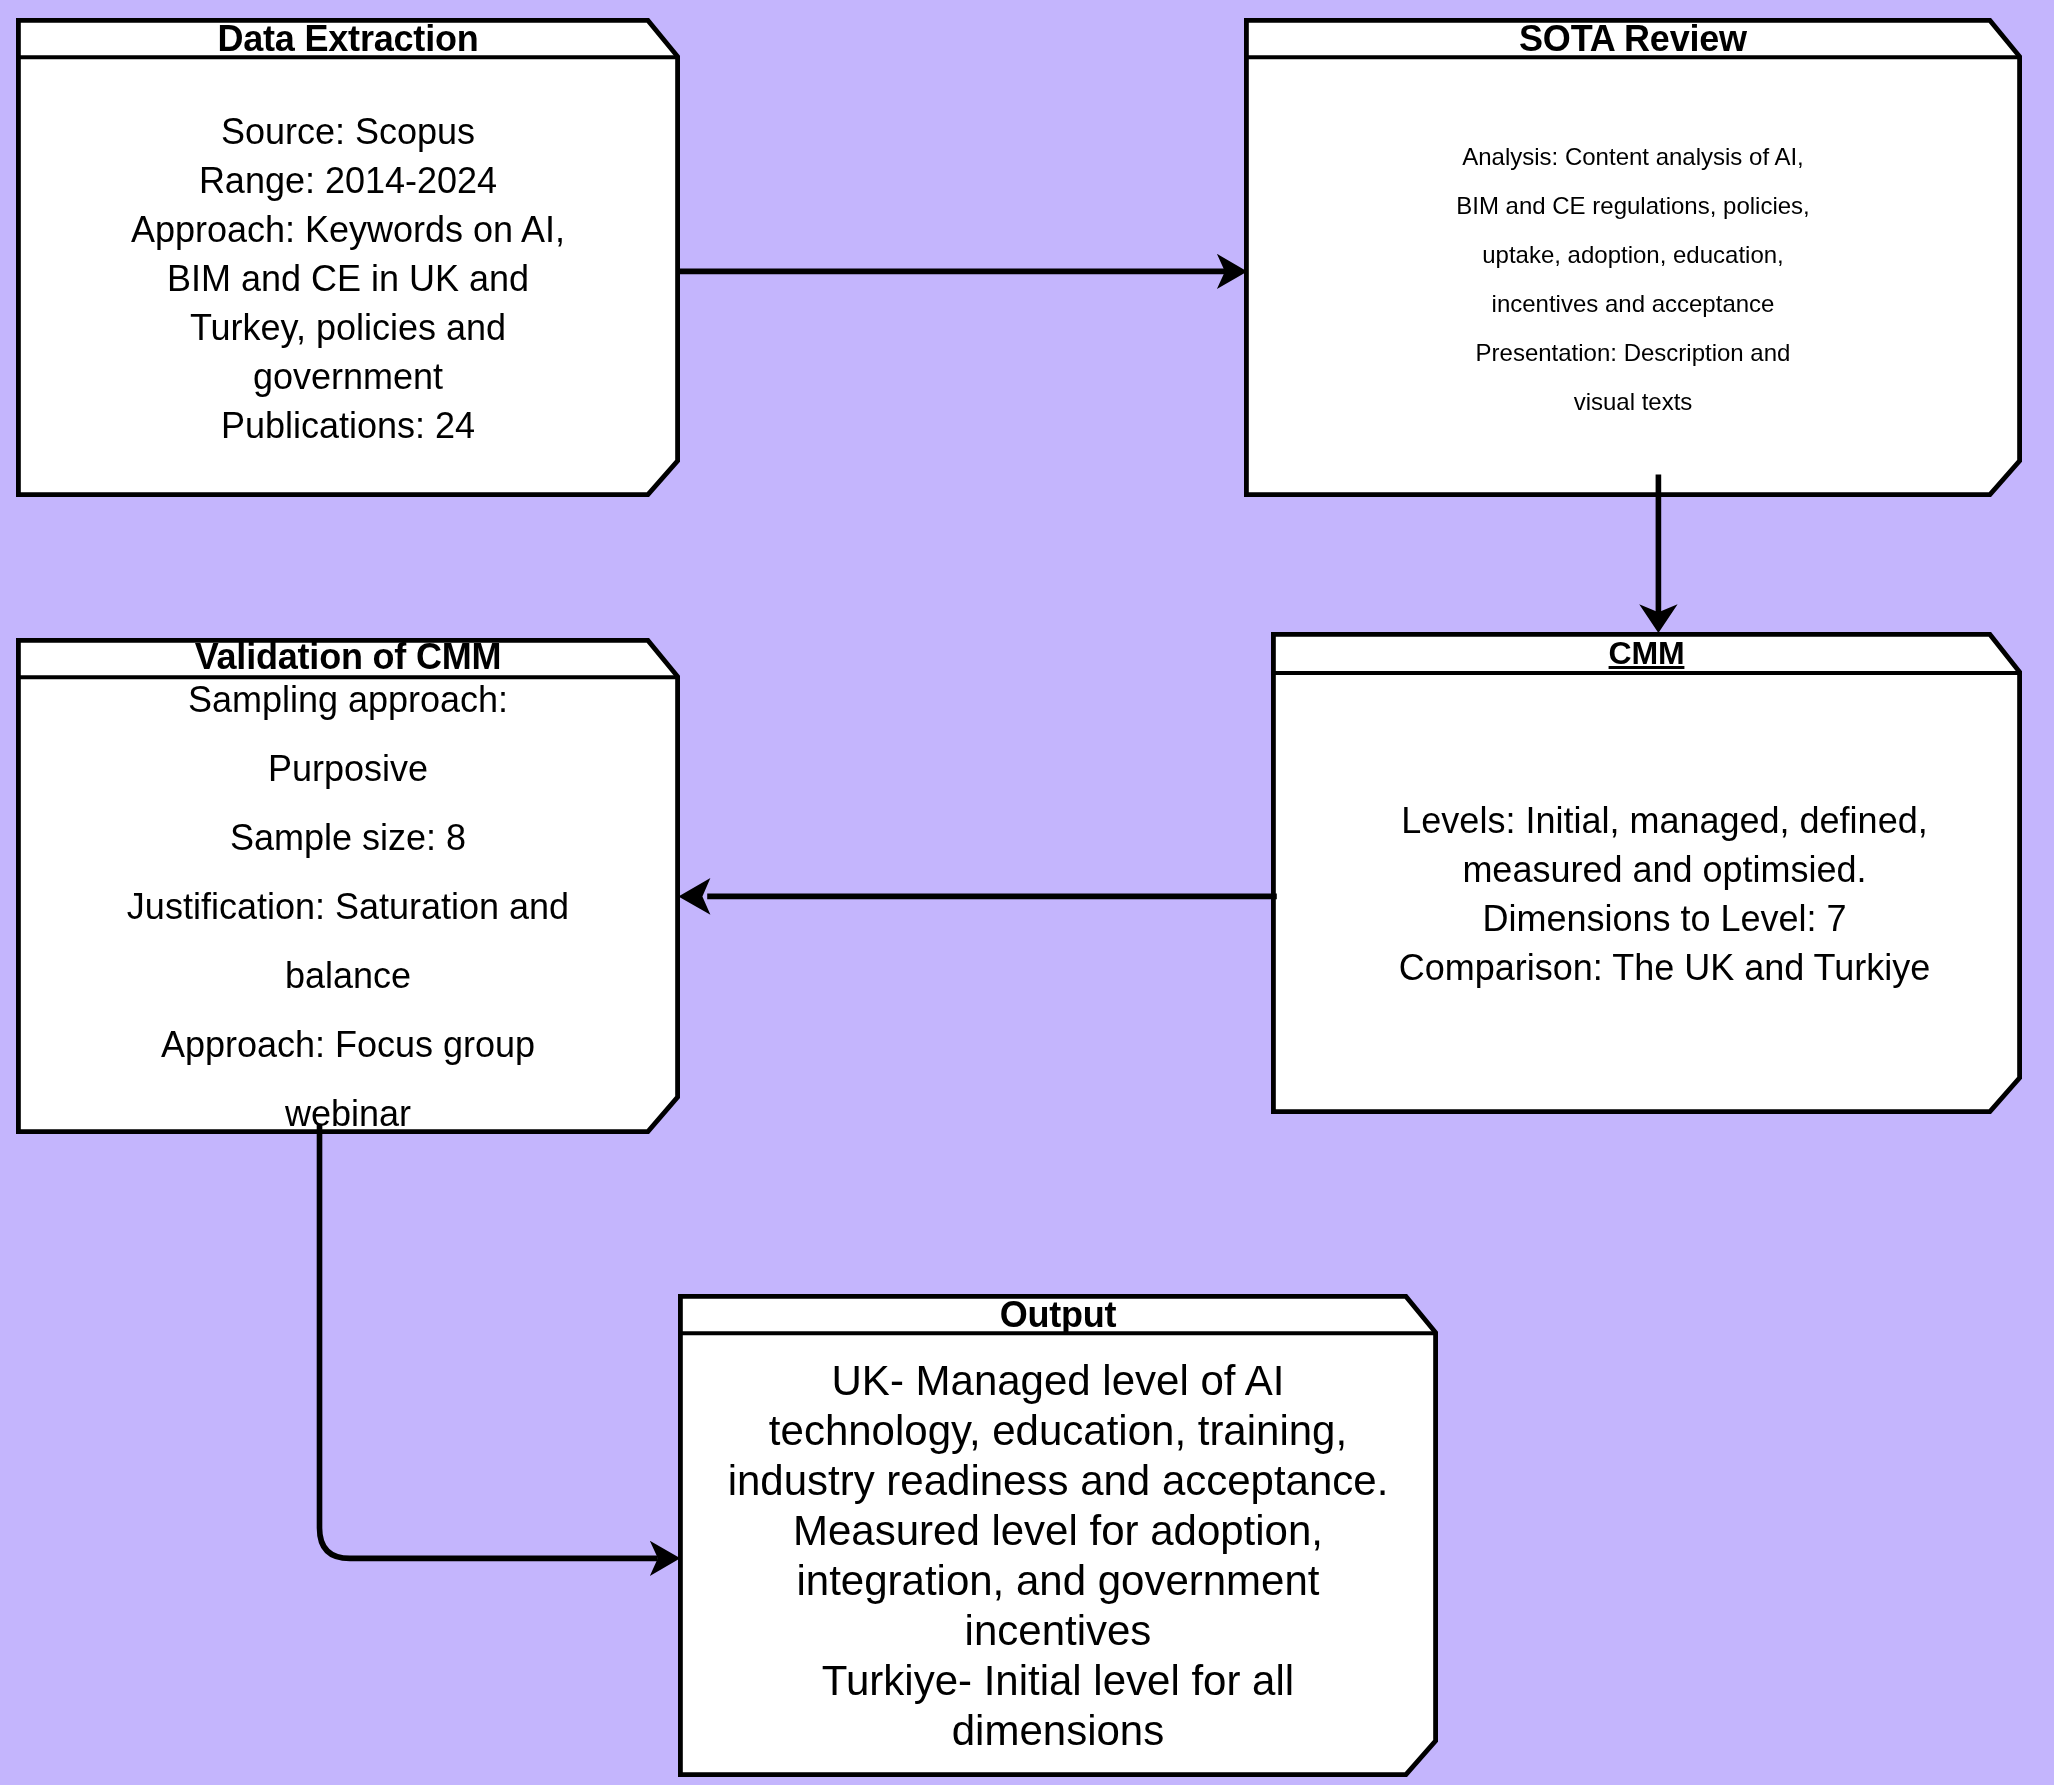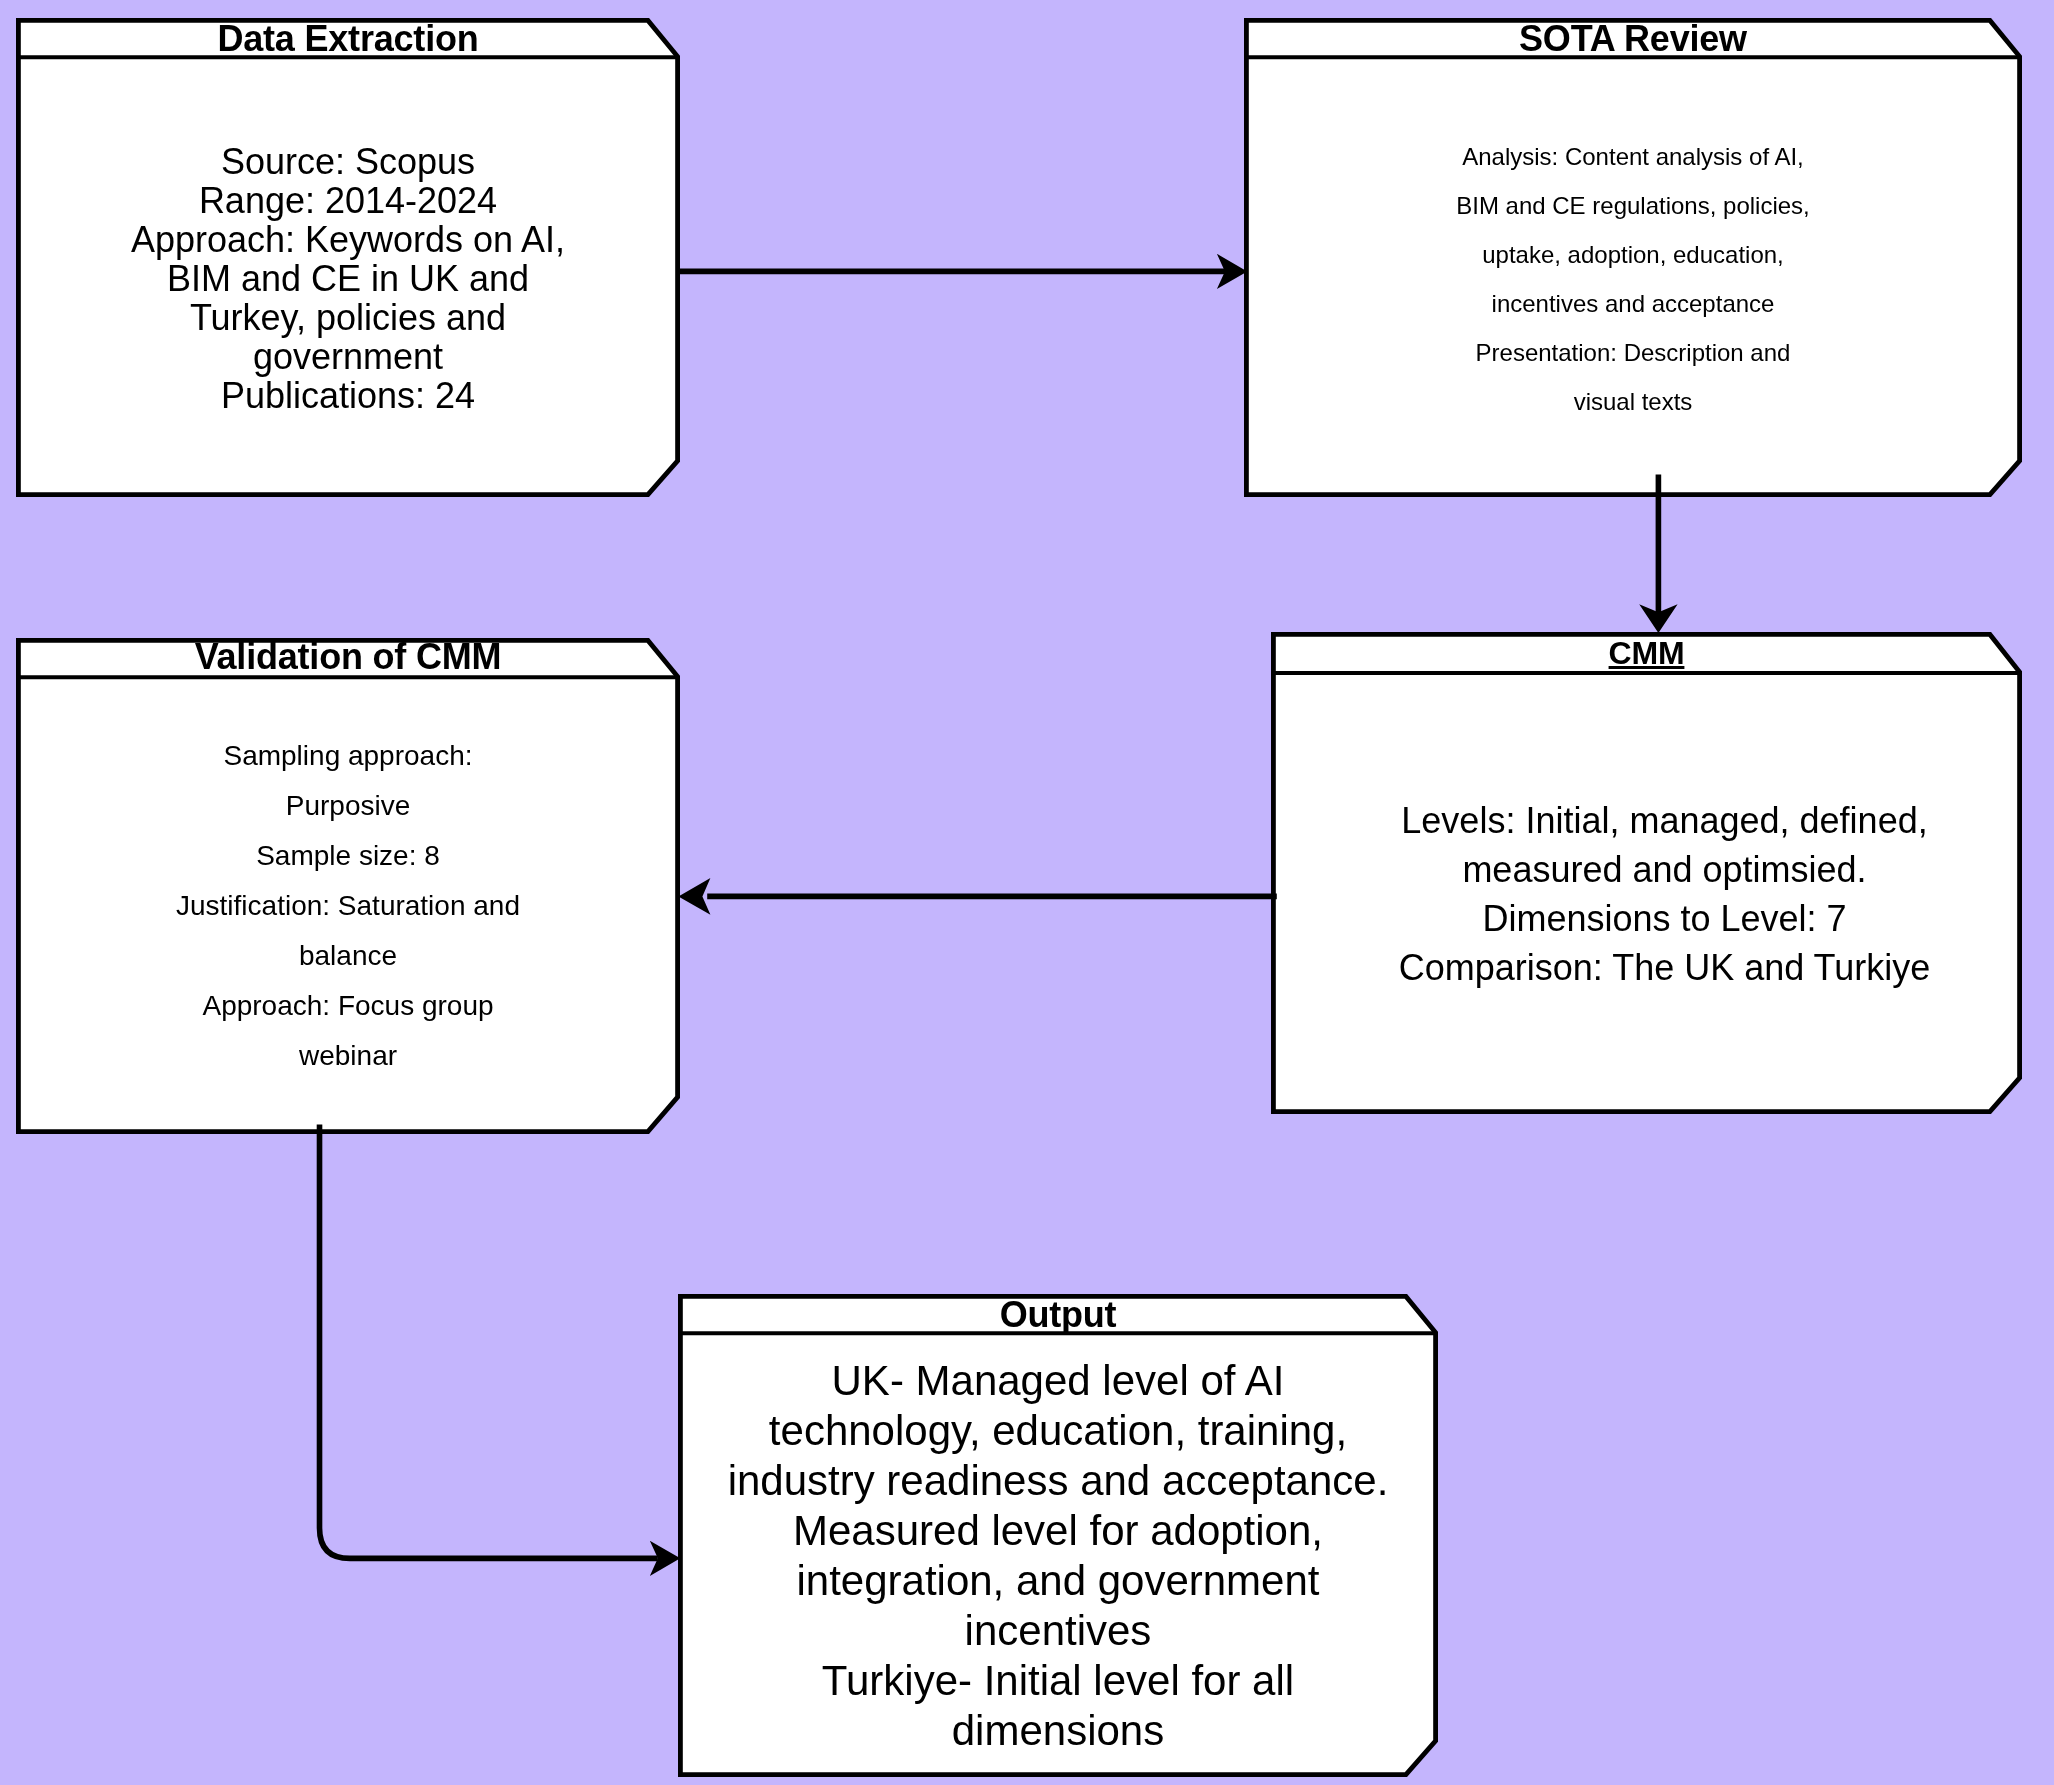--- a/index.html
+++ b/index.html
@@ -67,23 +67,23 @@
   #node-cmm             { left: 1271px; top: 632px;  width: 751px;  height: 482px; }
   #node-output          { left: 678px;  top: 1294px; width: 760px;  height: 483px; }
 
   
   #node-data-extraction .node-title { top: 1.6px;  height: 38px;  font-size: 36px; }
   #node-sota-review     .node-title { top: 1.6px;  height: 38px;  font-size: 36px; }
   #node-validation      .node-title { top: 0;  height: 38px;  font-size: 36px; }
   #node-cmm             .node-title { top: 1.6px;  height: 40px;  font-size: 32px; text-decoration: underline; }
   #node-output          .node-title { top: 1.6px;  height: 38px;  font-size: 36px; }
 
-  #node-data-extraction .node-body { top: 42px;  height: 437px; font-size: 36px; line-height: 39px; padding: 0 43px; }
+  #node-data-extraction .node-body { top: 42px;  height: 437px; font-size: 36px; line-height: 49px; padding: 0 43px; }
   #node-sota-review     .node-body { top: 42px;  height: 437px; font-size: 24px; line-height: 49px; padding: 0 24px; }
-  #node-validation      .node-body { top: 40px;  height: 456px; font-size: 28px; line-height: 50px; padding: 0 22.5px; }
+  #node-validation      .node-body { top: 40px;  height: 456px; font-size: 36px; line-height: 69px; padding: 0 22.5px; }
   #node-cmm             .node-body { top: 42px;  height: 440px; font-size: 36px; line-height: 49px; padding: 0 16px; margin-left: 36px; }
   #node-output          .node-body { top: 40px;  height: 443px; font-size: 42px; line-height: 50px; padding: 0 16px; }
 
   
   .connector {
     position: absolute;
     overflow: visible;
   }
   #conn-extraction-to-sota { left: 674px;  top: 241px;  width: 577px;  height: 64px; }
   #conn-sota-to-cmm        { left: 1620px; top: 473px;  width: 80px;  height: 168px; }

